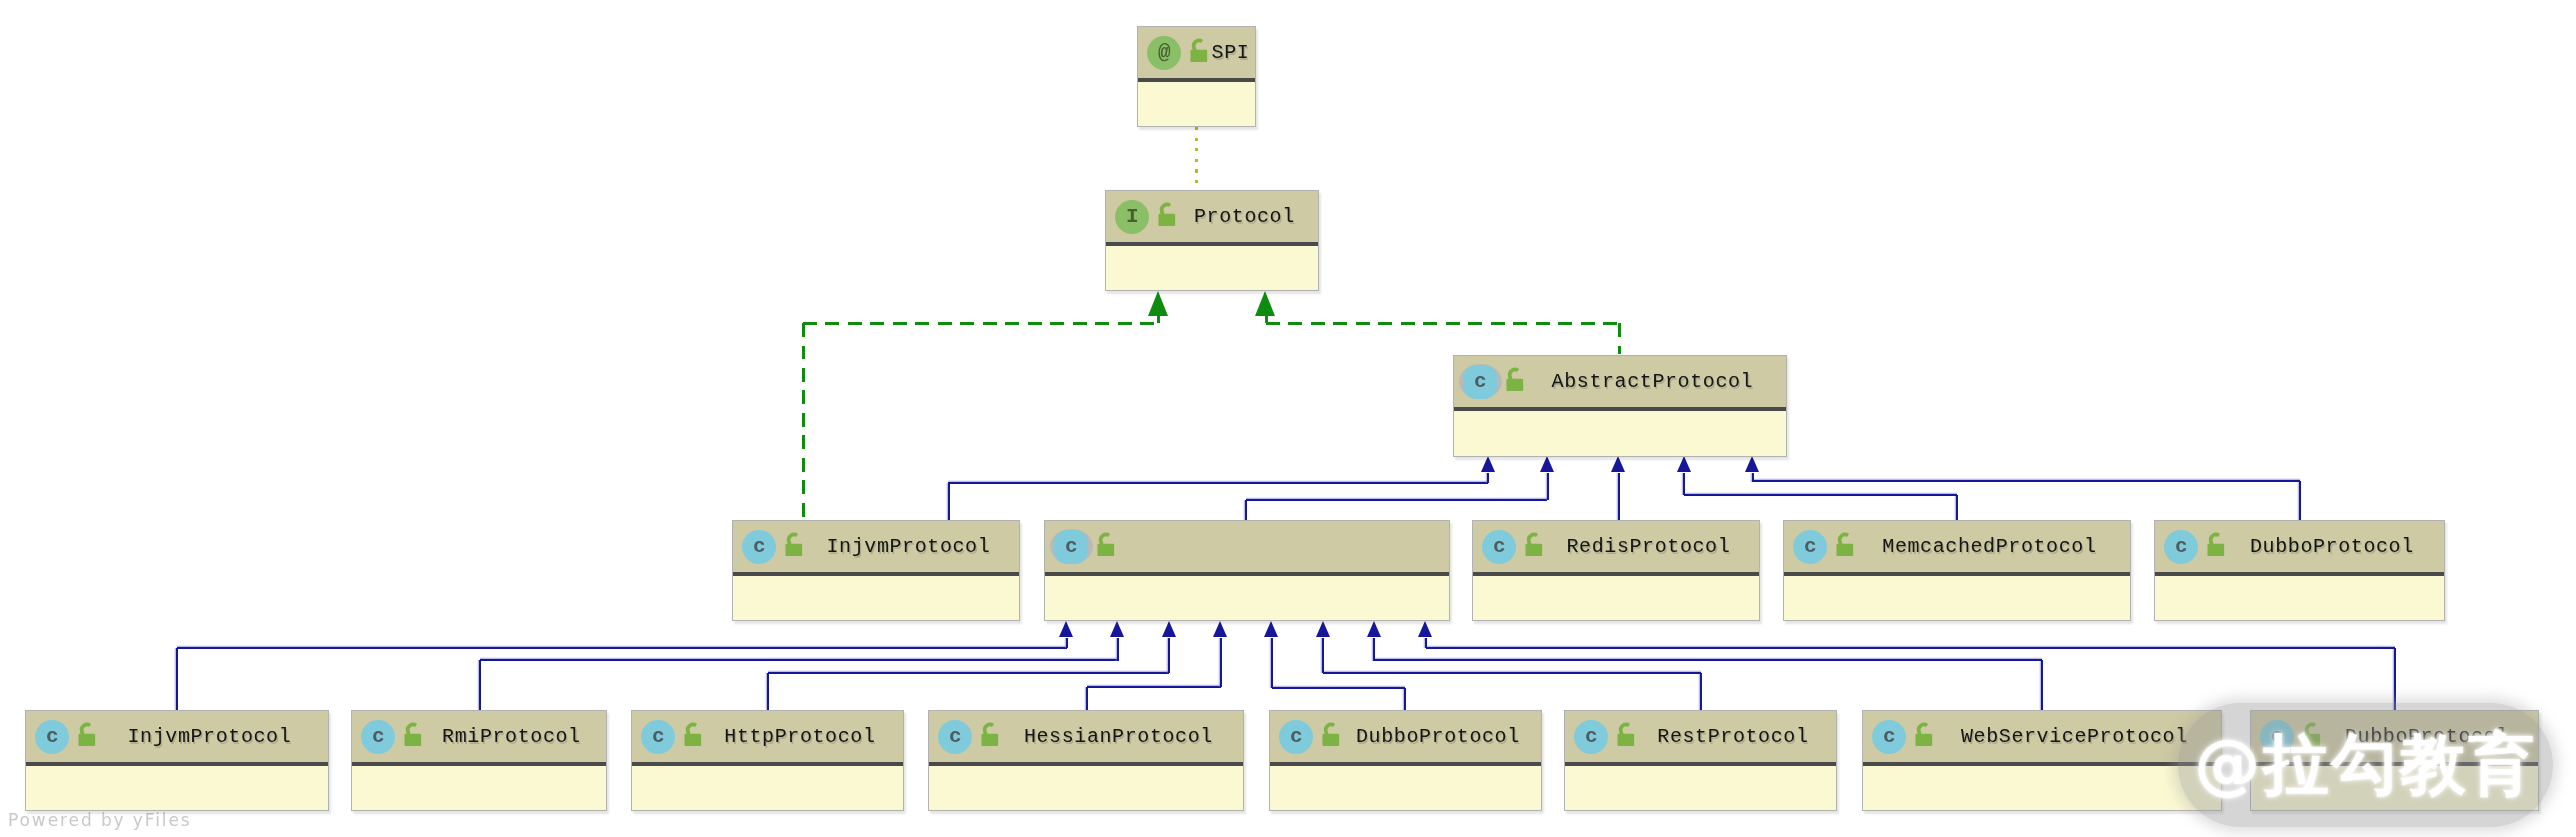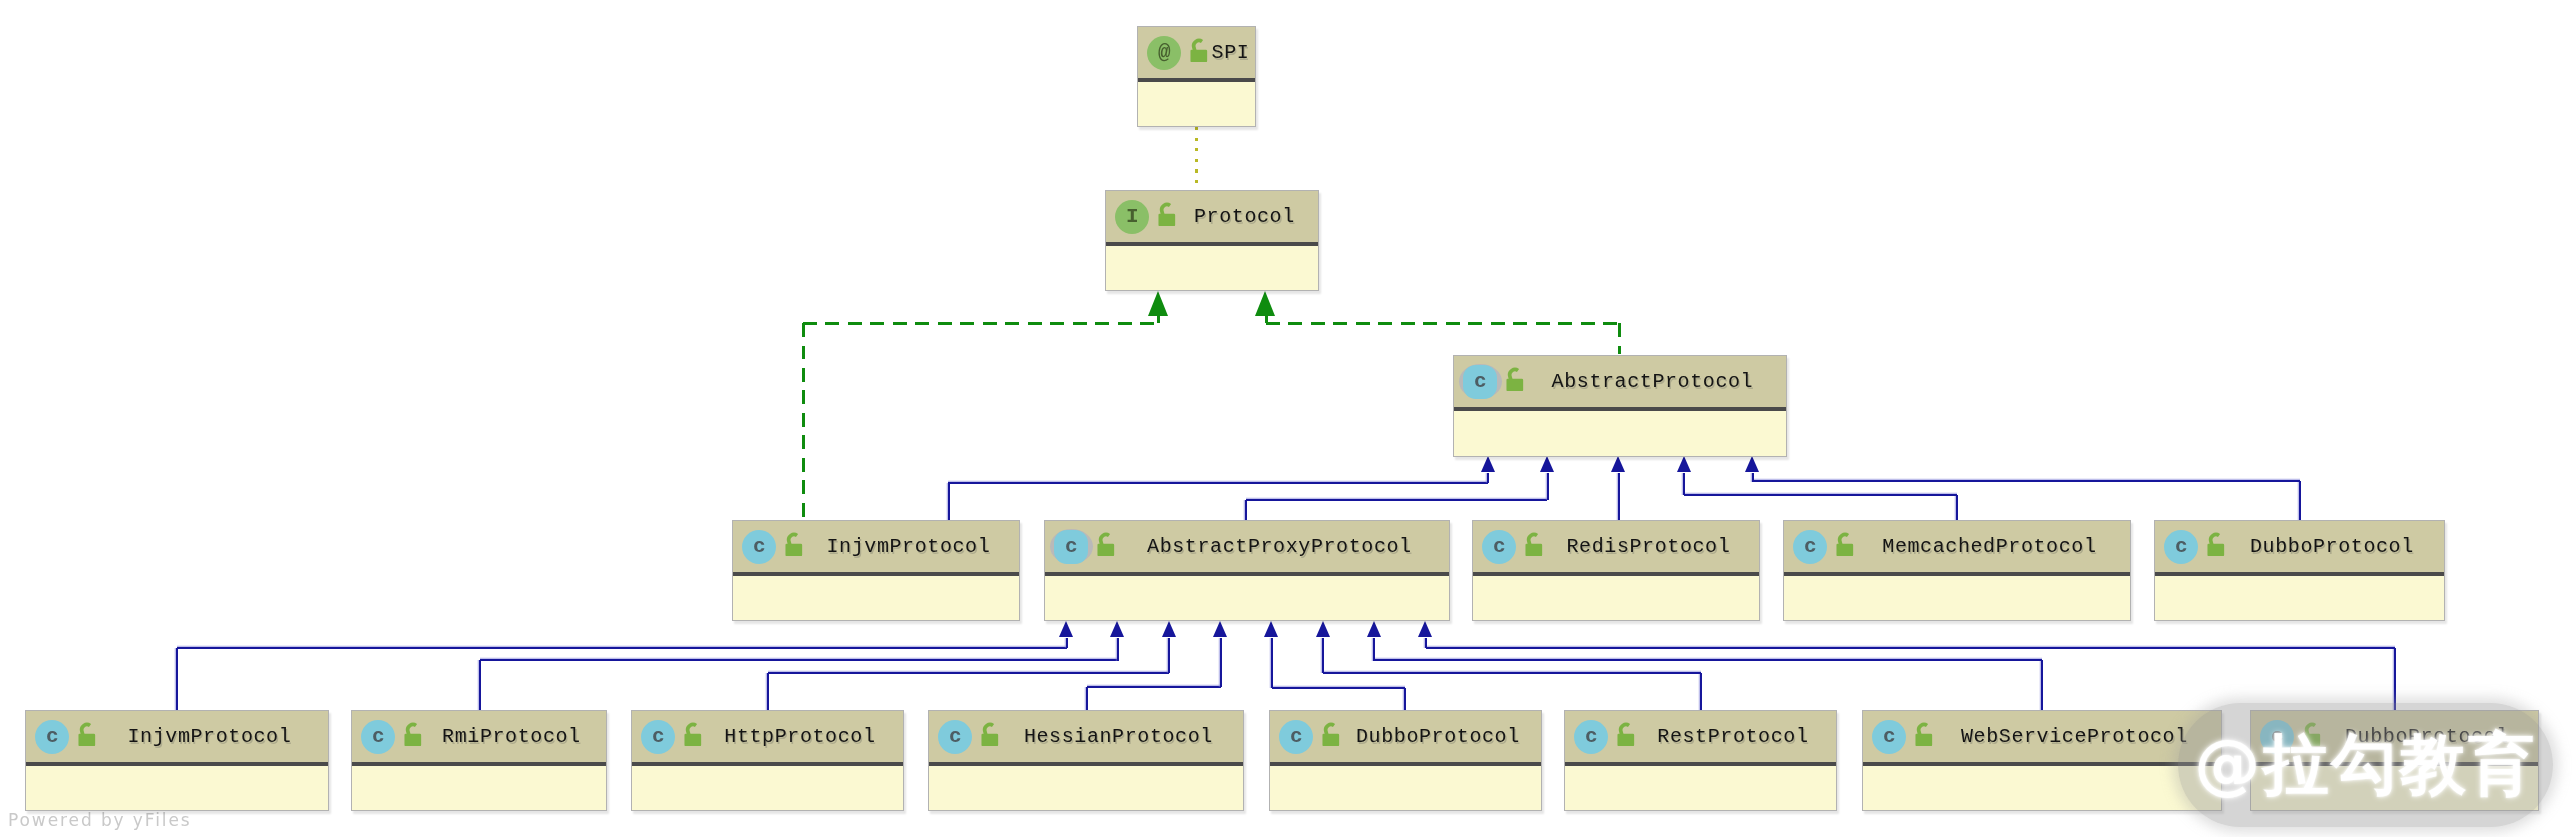--- a/index.html
+++ b/index.html
@@ -165,21 +165,20 @@
     <div class="node" style="left: 1044px; top: 520px; width: 406px; height: 101px;">
       <div class="hdr">
        <span class="icon-wrap abstract">
          <span class="ring"></span>
          <span class="badge">c</span>
        </span>
        <svg class="lock" width="21" height="26" viewBox="0 0 34 42">
          <path d="M9 20 v-7 a8.5 8.5 0 0 1 15 -5.5" fill="none" stroke="#7cb342" stroke-width="6" transform="rotate(-14 16 12)"></path>
          <rect x="4" y="19" width="27" height="20" rx="2" fill="#7cb342"></rect>
        </svg>
-       <span class="label">AbstractProxyProtocol</span>
      </div>
      <div class="bdy"></div>
     </div>
     <div class="node" style="left: 1472px; top: 520px; width: 288px; height: 101px;">
       <div class="hdr">
        <span class="icon-wrap class">
 
          <span class="badge">c</span>
        </span>
        <svg class="lock" width="21" height="26" viewBox="0 0 34 42">

